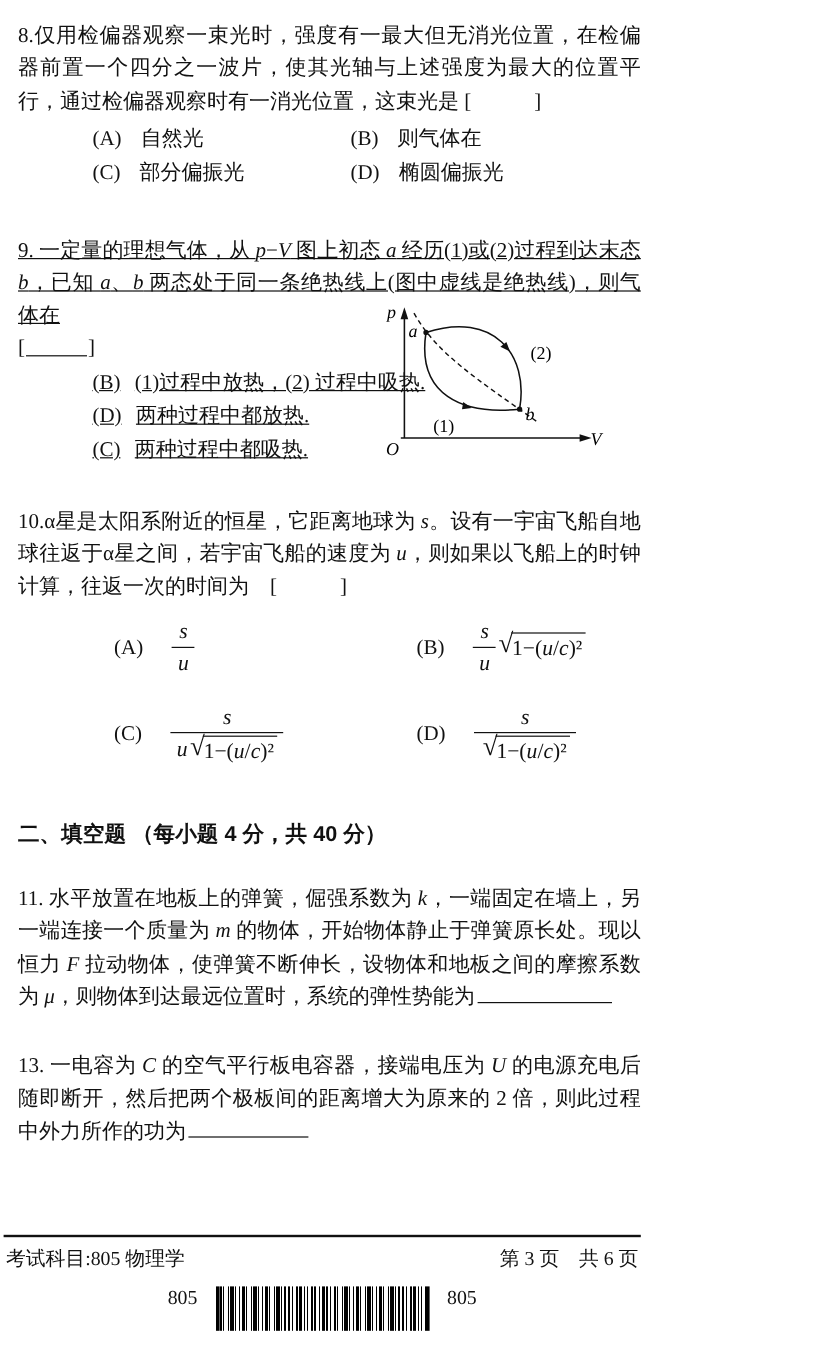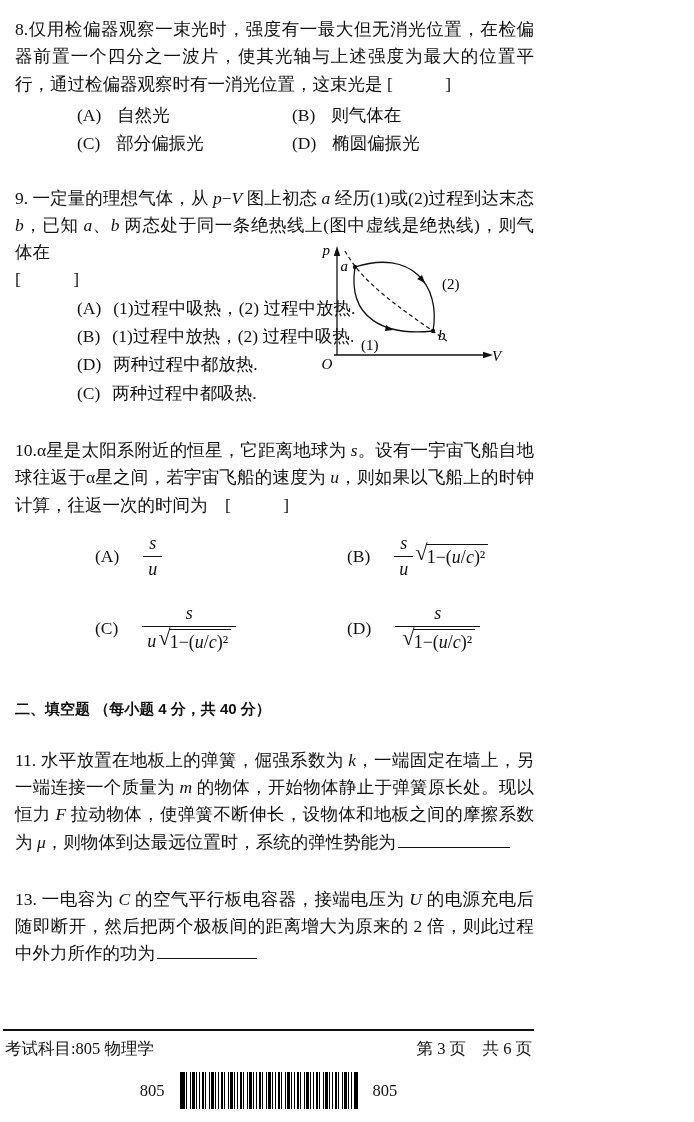--- a/index.html
+++ b/index.html
@@ -10,21 +10,21 @@
   }
   .page{position:relative;box-sizing:border-box;width:552px;height:1122px;padding:16px 18px 0 15px;}
   .qtext{margin:0;line-height:1.56;text-align:justify;}
   .v{font-style:italic;font-family:"Liberation Serif","DejaVu Serif",serif;}
   
   .opts8{padding-left:62px;margin-top:3px;}
   .o8row{display:flex;line-height:1.62;}
   .o8row .opt8:first-child{width:215px;}
   .opt8 .olabel{margin-right:16px;}
   
-  .q9-block{position:relative;margin-top:27px;min-height:196px;}
+  .q9-block{position:relative;margin-top:37px;min-height:196px;text-decoration:underline;}
   .opts9{padding-left:62px;line-height:1.62;width:400px;}
   .opt9 .olabel{margin-right:12px;}
   .pv-diagram{position:absolute;top:56px;right:30px;}
   .pv-diagram text{font-size:15px;font-family:"Liberation Serif","DejaVu Serif",serif;}
   .pv-diagram .it{font-style:italic;}
   .pv-diagram path,.pv-diagram line{stroke:#111;fill:none;}
   .pv-diagram polygon,.pv-diagram circle{fill:#111;stroke:none;}
   
   .q10-block{margin-top:30px;}
   .mopts{padding-left:80px;margin-top:14px;}
@@ -33,29 +33,29 @@
   .mopt:first-child{width:252px;}
   .mlabel{margin-right:24px;}
   .math{display:inline-flex;align-items:center;font-size:18px;}
   .frac{display:inline-flex;flex-direction:column;align-items:center;text-align:center;}
   .frac .num{padding:0 6px 2px;line-height:1.15;}
   .frac .den{border-top:1.4px solid #111;padding:2px 5px 0;line-height:1.15;display:flex;align-items:center;justify-content:center;}
   .sqrt{display:inline-flex;margin-left:2px;}
   .sqrt .sign{font-style:normal;font-size:1.25em;line-height:1;align-self:flex-start;transform:translateY(-2px);}
   .sqrt .rad{border-top:1.4px solid #111;padding:2px 3px 0 1px;margin-left:-2px;line-height:1.2;}
   
-  .sec-title{margin:46px 0 28px 0;font-family:"Liberation Sans","DejaVu Sans",sans-serif;font-weight:bold;font-size:15px;}
+  .sec-title{margin:46px 0 28px 0;font-family:"Liberation Sans","DejaVu Sans",sans-serif;font-weight:bold;font-size:18px;}
   .fill-q{margin-top:30px;}
   .blank{display:inline-block;border-bottom:1.6px solid #111;height:0.85em;vertical-align:baseline;margin-left:2px;}
   .w110{width:112px}.w190{width:192px}.w100{width:100px}
   
   .footer-area{position:absolute;left:3px;right:18px;bottom:0;}
   .rule{border-top:2px solid #111;}
   .footer-text{display:flex;justify-content:space-between;font-size:16.5px;padding:7px 2px 12px 2px;}
-  .barcode-row{display:flex;justify-content:center;align-items:center;gap:15px;padding-bottom:13px;}
+  .barcode-row{display:flex;justify-content:center;gap:15px;padding-bottom:13px;}
   .bc-num{font-size:16.5px;}
   .barcode{
     width:172px;height:37px;border-left:3px solid #000;border-right:3px solid #000;
     background:repeating-linear-gradient(90deg,
       #000 0px,#000 2px,#fff 2px,#fff 3px,
       #000 3px,#000 4px,#fff 4px,#fff 7px,
       #000 7px,#000 8px,#fff 8px,#fff 9px,
       #000 9px,#000 12px,#fff 12px,#fff 13px,
       #000 13px,#000 14px,#fff 14px,#fff 16px,
       #000 16px,#000 17px,#fff 17px,#fff 19px);
@@ -77,21 +77,20 @@
         <span class="opt8"><span class="olabel">(C)</span><span>部分偏振光</span></span>
         <span class="opt8"><span class="olabel">(D)</span><span>椭圆偏振光</span></span>
       </div>
     </div>
   </section>
 
   <section class="q9-block">
     <p class="qtext"><span>9.  一定量的理想气体，从 </span><span class="v">p</span><span>−</span><span class="v">V</span><span> 图上初态 </span><span class="v">a</span><span> 经历(1)或(2)过程到达末态 </span><span class="v">b</span><span>，已知 </span><span class="v">a</span><span>、</span><span class="v">b</span><span> 两态处于同一条绝热线上(图中虚线是绝热线)，则气体在</span></p>
     <p class="qtext">[　　　]</p>
     <div class="opts9">
-      <div class="opt9"><span class="olabel">(A)</span><span>(1)过程中吸热，(2) 过程中放热.</span></div>
       <div class="opt9"><span class="olabel">(B)</span><span>(1)过程中放热，(2) 过程中吸热.</span></div>
       <div class="opt9"><span class="olabel">(D)</span><span>两种过程中都放热.</span></div>
       <div class="opt9"><span class="olabel">(C)</span><span>两种过程中都吸热.</span></div>
     </div>
 
     <svg class="pv-diagram" width="195" height="132" viewBox="0 0 195 132">
 
       <line x1="28" y1="114" x2="28" y2="13" stroke-width="1.3"></line>
       <polygon points="28,5 24.8,15 31.2,15"></polygon>
       <line x1="25" y1="114" x2="176" y2="114" stroke-width="1.3"></line>

